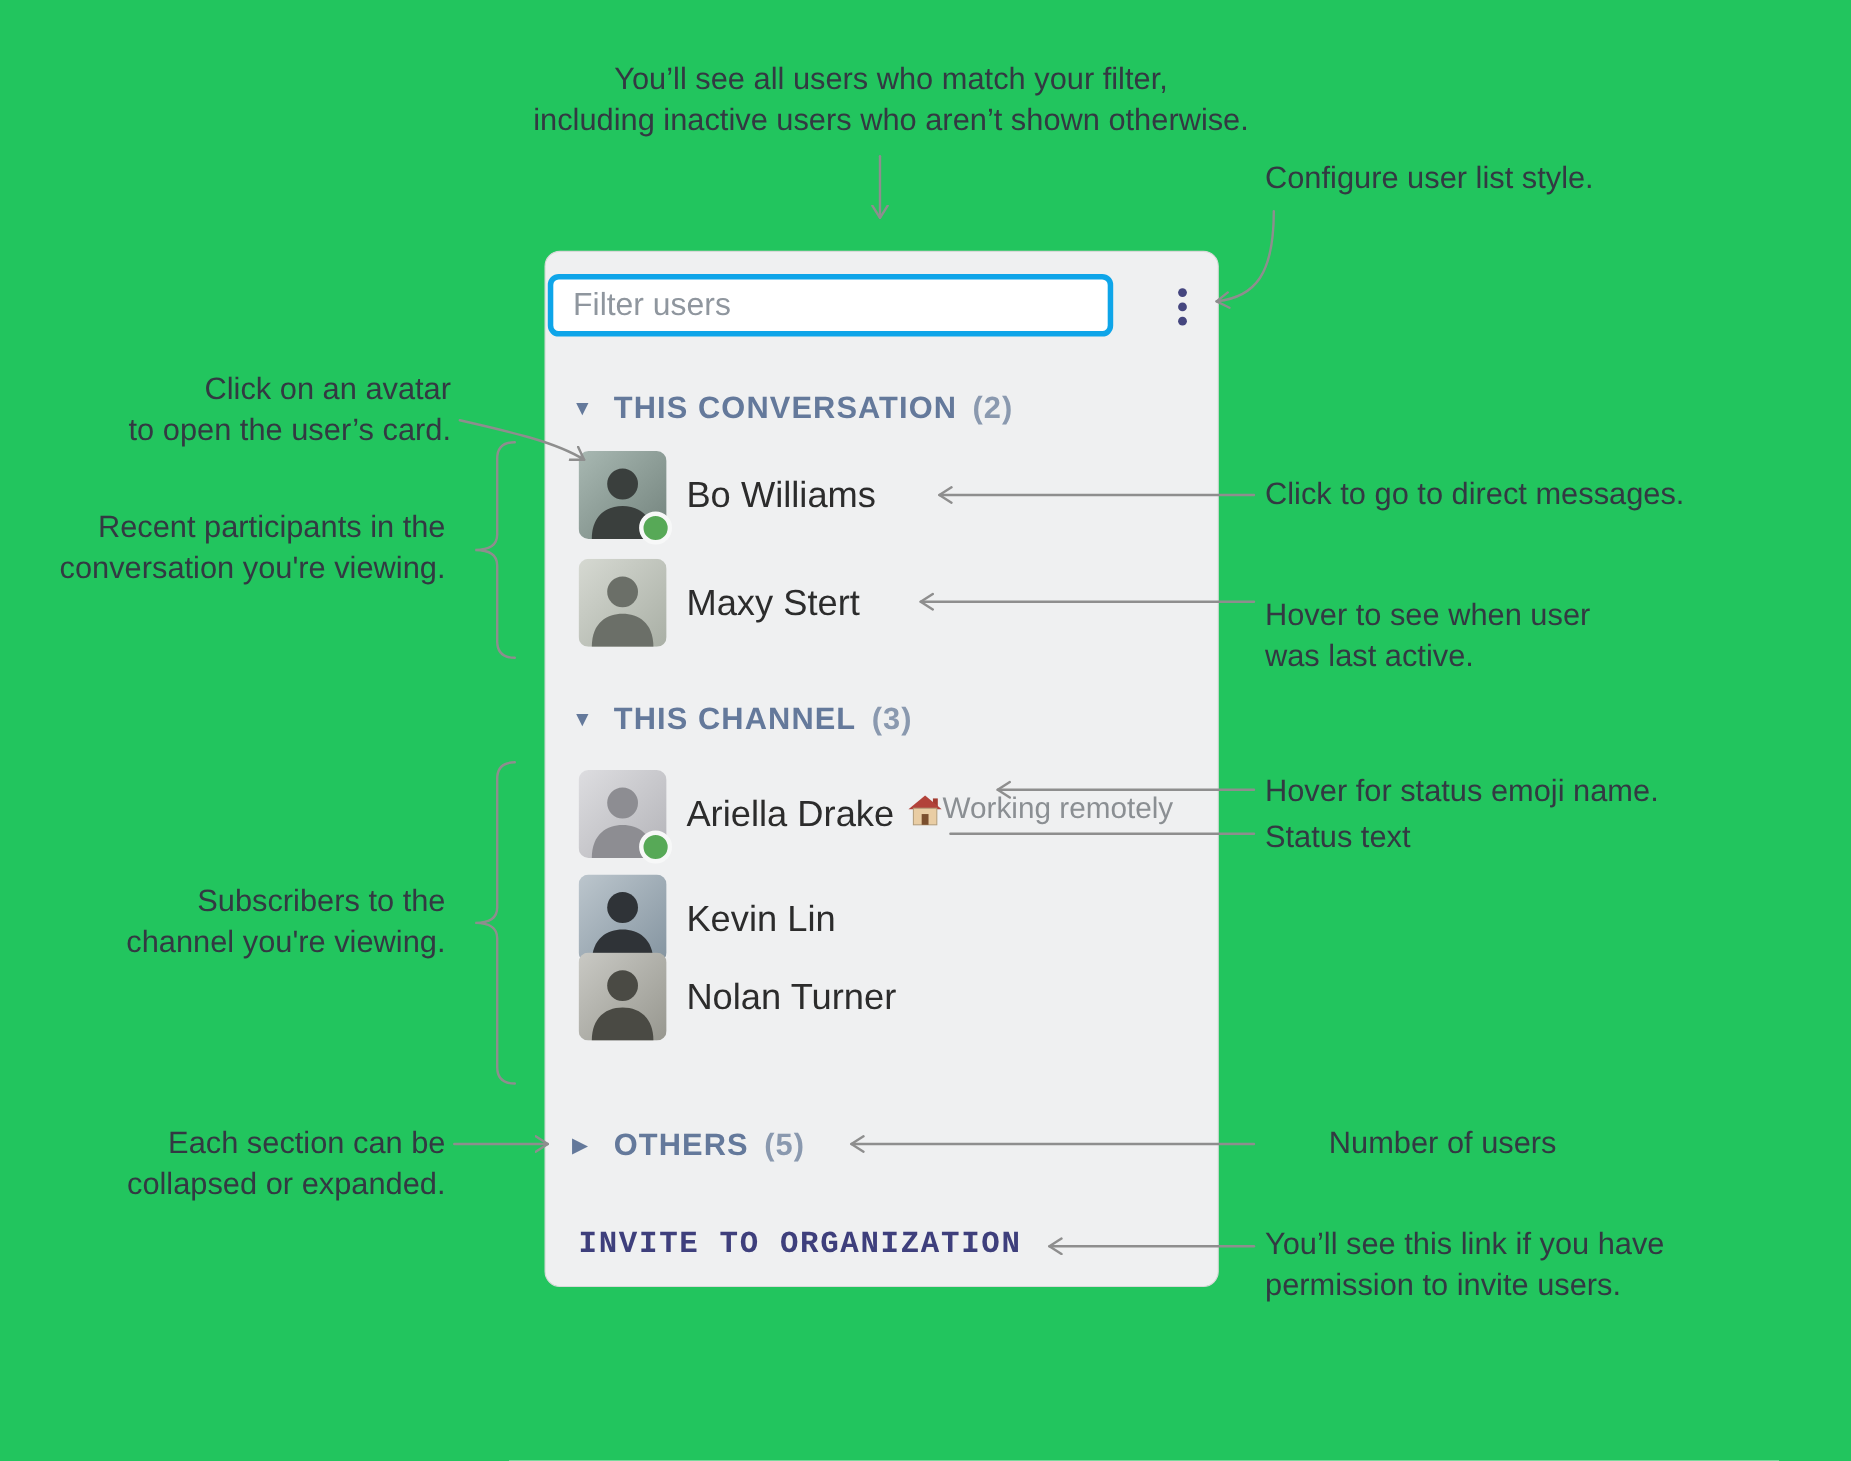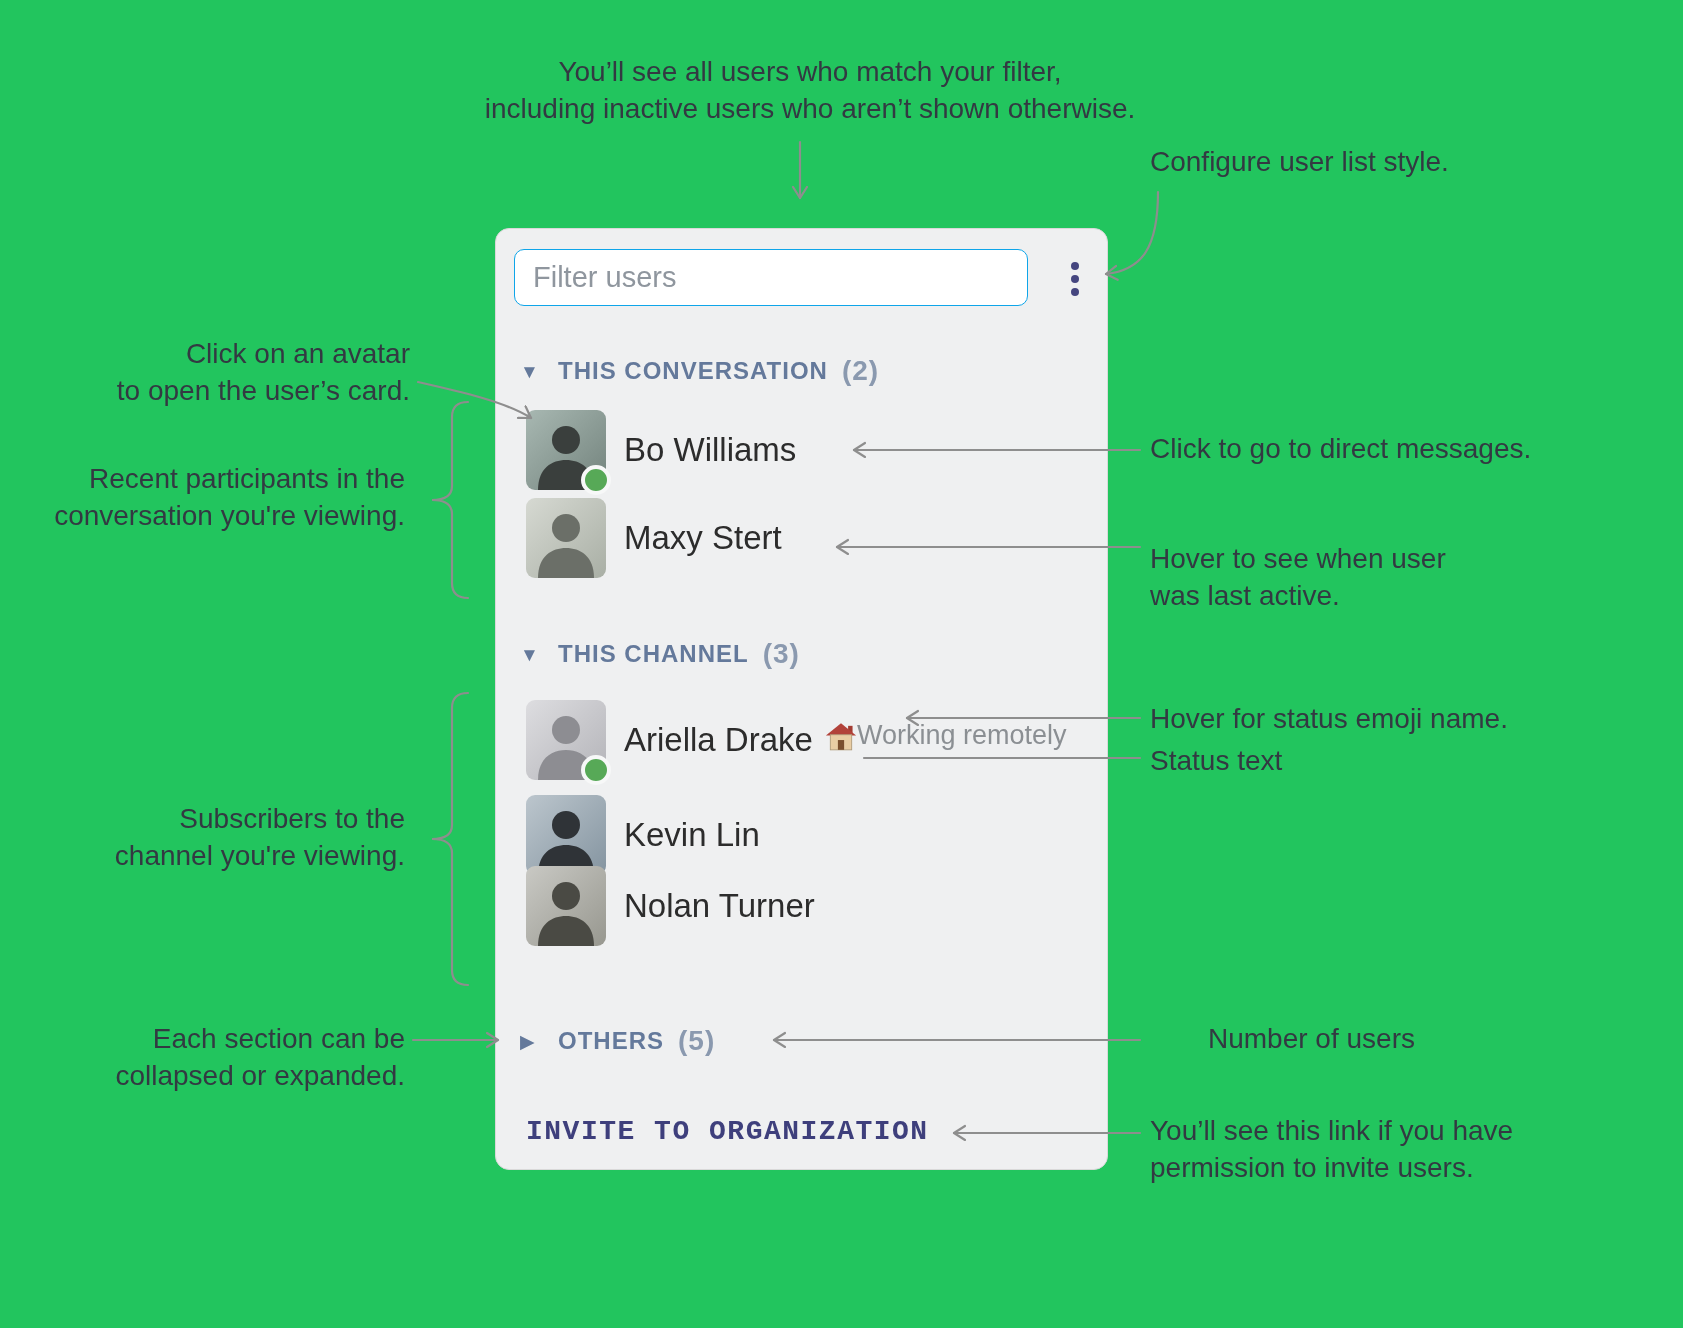--- a/index.html
+++ b/index.html
@@ -26,23 +26,23 @@
   
   .panel{
     position:absolute;
     left:495px;top:228px;width:613px;height:942px;
     background:#eff0f1;
     border:1px solid #d9d9d9;
     border-radius:14px;
     box-sizing:border-box;
   }
   .filter-input{
-    position:absolute;left:18px;top:20px;width:514px;height:57px;
+    position:absolute;left:2px;top:20px;width:514px;height:57px;
     box-sizing:border-box;
-    border:1px solid #0ea5e9;border-radius:10px;
+    border:5px solid #0ea5e9;border-radius:10px;
     background:#ffffff;
     font-family:"Liberation Sans","DejaVu Sans",sans-serif;
     font-size:29px;color:#444;
     padding:0 18px;
     outline:none;
   }
   .filter-input::placeholder{color:#8f969e;opacity:1;}
   .menu-btn{
     position:absolute;left:556px;top:24px;width:46px;height:52px;
     display:flex;flex-direction:column;align-items:center;justify-content:center;
@@ -53,21 +53,21 @@
   .sec-header{
     position:absolute;left:24px;right:20px;height:40px;
     display:flex;align-items:center;gap:14px;
     cursor:pointer;
   }
   .chev{
     font-size:19px;color:#64799b;line-height:1;
     width:24px;display:inline-block;
   }
   .sec-label{
-    font-size:24px;font-weight:700;letter-spacing:1px;color:#64799b;
+    font-size:28px;font-weight:700;letter-spacing:1px;color:#64799b;
   }
   .sec-count{
     font-size:28px;font-weight:700;letter-spacing:1px;color:#8a99af;
   }
 
   .user-row{
     position:absolute;left:30px;right:20px;height:82px;
     display:flex;align-items:center;gap:18px;
     cursor:pointer;
   }
@@ -176,21 +176,21 @@
             </defs>
           <rect width="80" height="80" fill="url(#gbo)"></rect>
           <circle cx="40" cy="30" r="14" fill="#3a3f3d"></circle>
           <path d="M12 80 C12 58 26 50 40 50 C54 50 68 58 68 80 Z" fill="#3a3f3d"></path>
         </svg>
         <span class="presence-dot"></span>
       </div>
       <div class="uname">Bo Williams</div>
     </div>
 
-    <div class="user-row" style="top:268px;">
+    <div class="user-row" style="top:278px;">
       <div class="avatar">
         <svg width="80" height="80" viewBox="0 0 80 80">
           <defs>
               <linearGradient id="gmx" x1="0" y1="0" x2="1" y2="1">
             <stop offset="0" stop-color="#d6d9d2"></stop>
                 <stop offset="1" stop-color="#a9afa5"></stop>
               </linearGradient>
             </defs>
           <rect width="80" height="80" fill="url(#gmx)"></rect>
           <circle cx="40" cy="30" r="14" fill="#6b6f68"></circle>

